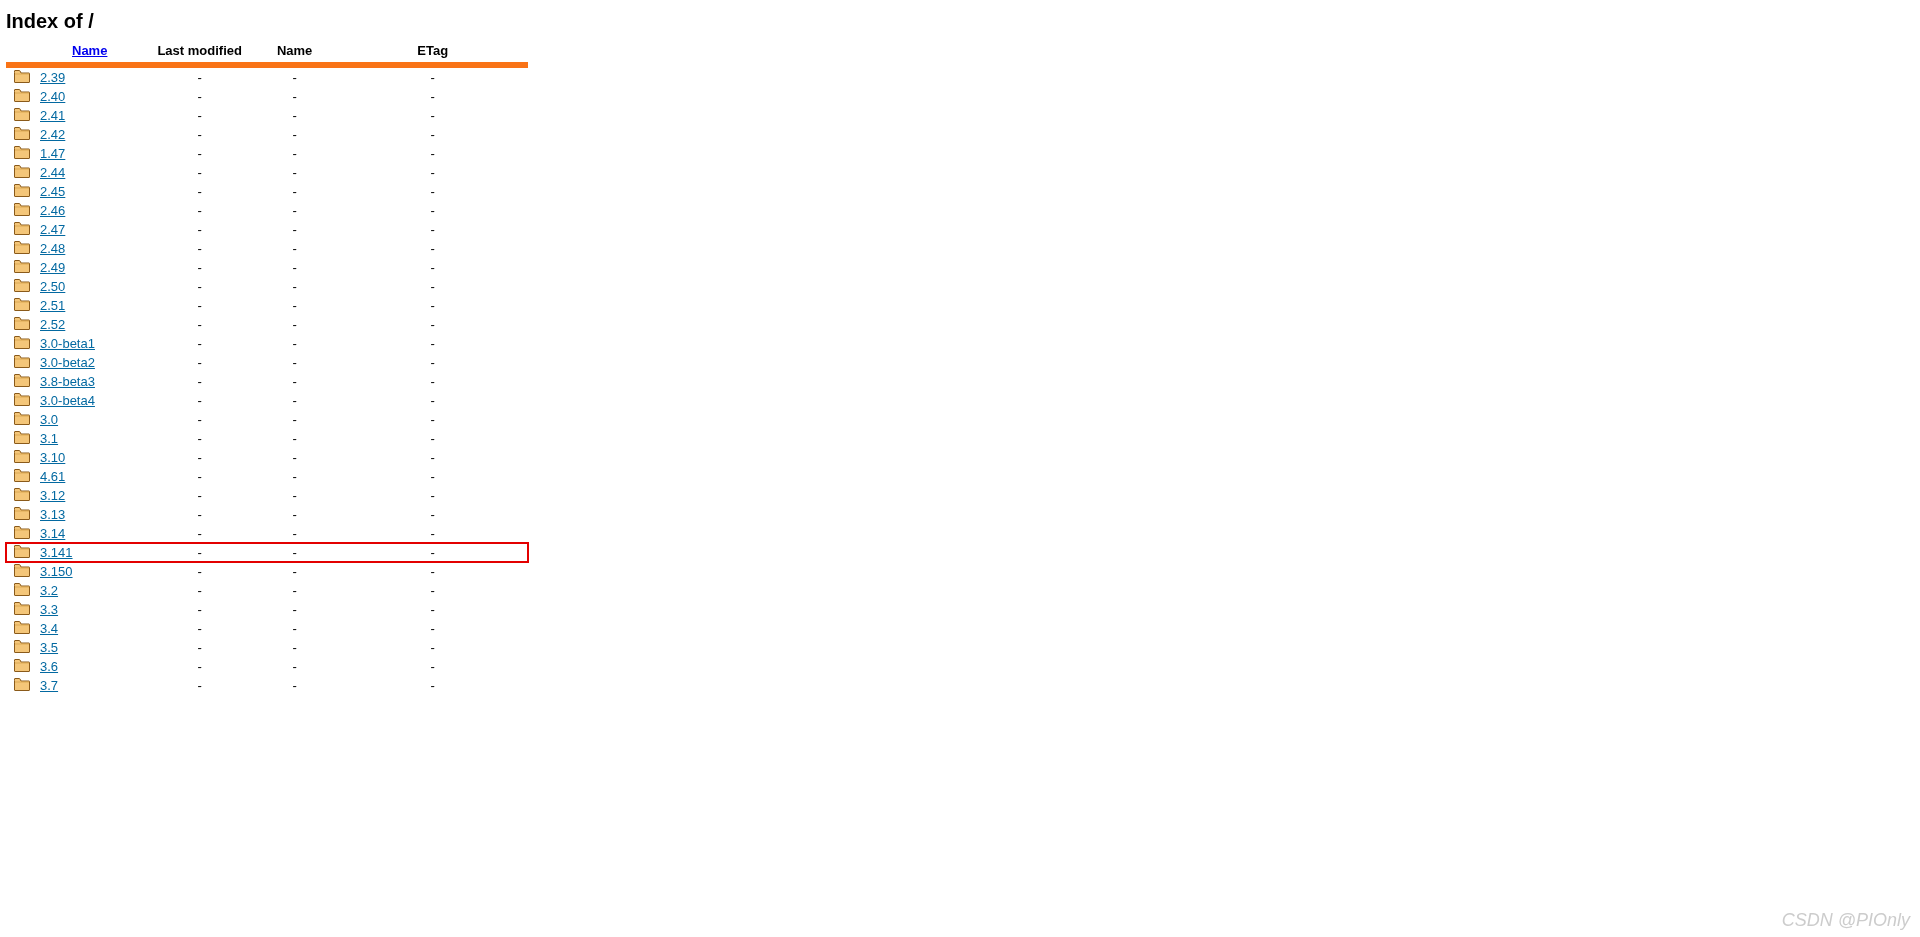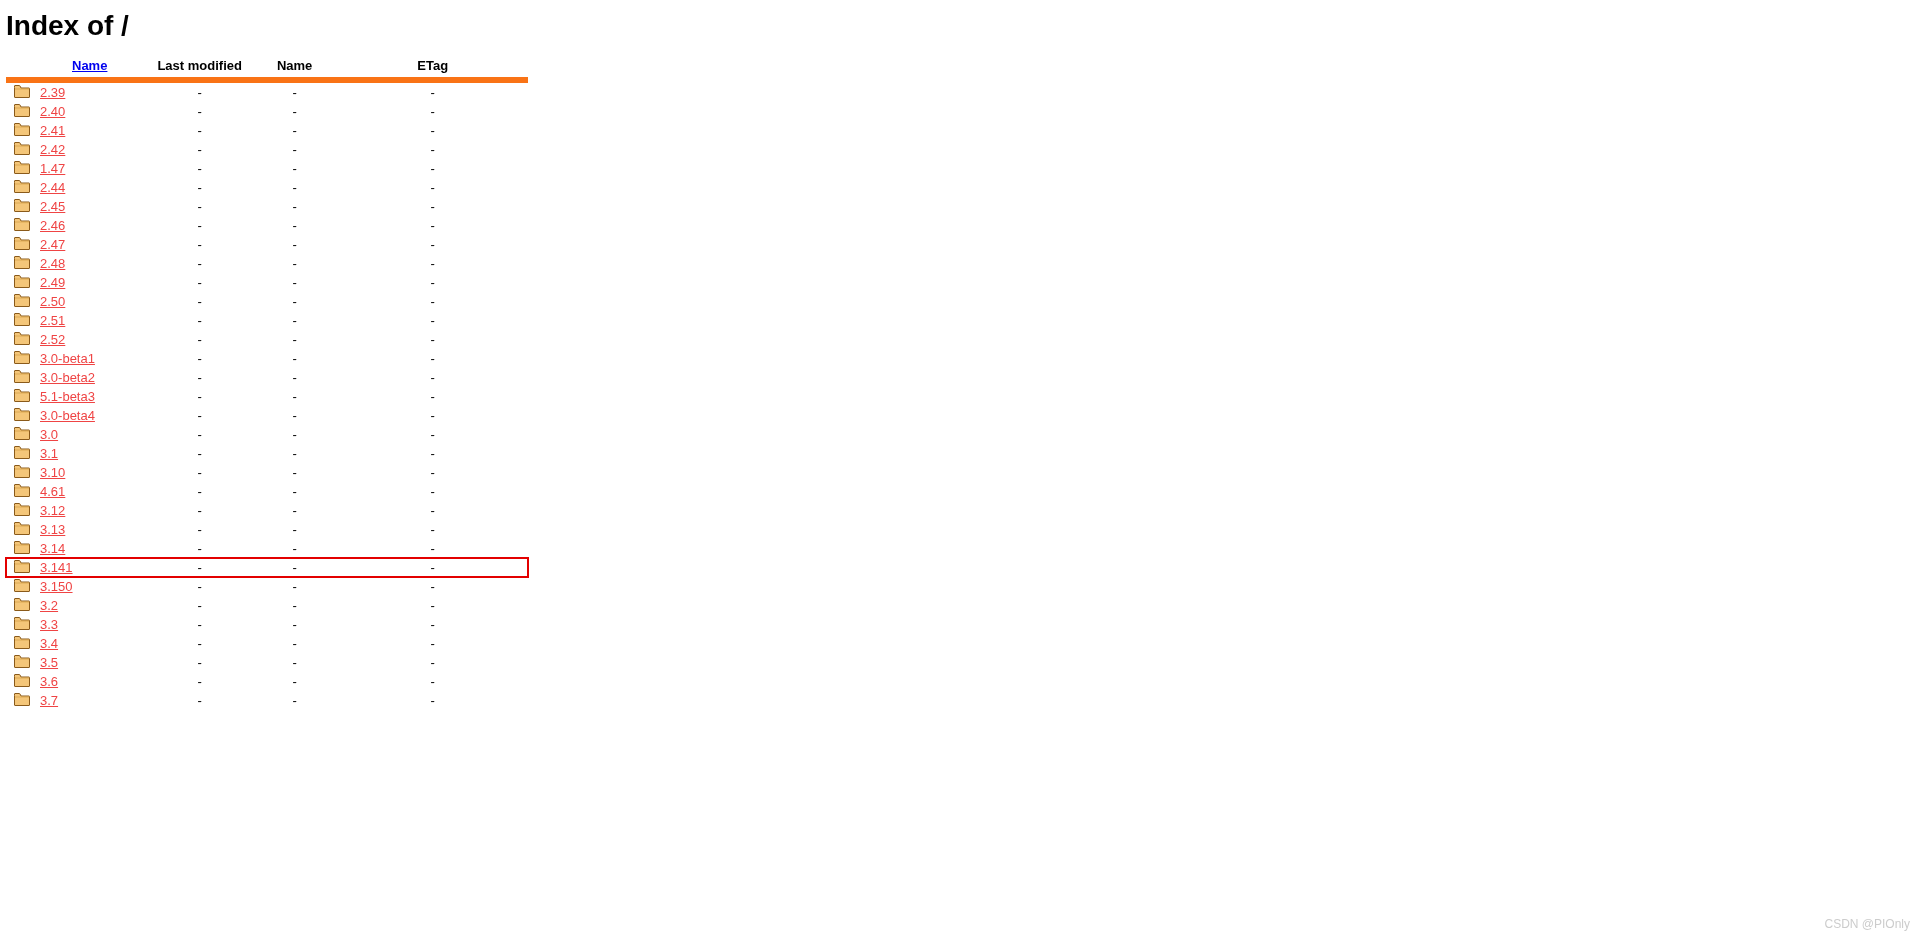--- a/index.html
+++ b/index.html
@@ -6,23 +6,23 @@
     body {
       margin: 0;
       padding: 6px;
       font-family: Arial, sans-serif;
       font-size: 13px;
       color: #000;
       background: #fff;
       overflow-y: scroll;
     }
     h1 {
-      font-size: 28px;
+      font-size: 20px;
       font-weight: bold;
-      margin: 4px 0 12px 0;
+      margin: 4px 0 6px 0;
     }
     table {
       border-collapse: collapse;
     }
     thead tr th {
       font-weight: bold;
       text-align: center;
       padding: 4px 8px;
       border-bottom: 6px solid #f97316;
       white-space: nowrap;
@@ -39,21 +39,21 @@
       padding: 1.5px 8px;
       vertical-align: middle;
       white-space: nowrap;
     }
     tbody td.icon-cell {
       width: 20px;
       padding-right: 2px;
       text-align: center;
     }
     tbody td.name-cell a {
-      color: #ef4444;
+      color: #0369a1;
       text-decoration: underline;
     }
     tbody td.center {
       text-align: center;
     }
     .folder-icon {
       display: inline-block;
       width: 16px;
       height: 13px;
       position: relative;
@@ -63,22 +63,23 @@
     }
     .highlighted-row {
       outline: 2px solid #e30000;
       outline-offset: -1px;
     }
     .watermark {
       position: fixed;
       bottom: 6px;
       right: 10px;
       color: #cccccc;
-      font-size: 12px;
+      font-size: 18px;
       font-family: Arial, sans-serif;
+      font-style: italic;
     }
     ::-webkit-scrollbar {
       width: 16px;
     }
     ::-webkit-scrollbar-track {
       background: #f1f1f1;
     }
     ::-webkit-scrollbar-thumb {
       background: #c1c1c1;
       border-radius: 0;
@@ -260,21 +261,21 @@
         <td class="name-cell"><a href="#">3.0-beta2</a></td>
         <td class="center">-</td>
         <td class="center">-</td>
         <td class="center">-</td>
       </tr>
       <tr>
         <td class="icon-cell"><span class="folder-icon"><svg width="16" height="13" viewBox="0 0 16 13">
   <path d="M0.5 2.5 L0.5 12 Q0.5 12.5 1 12.5 L15 12.5 Q15.5 12.5 15.5 12 L15.5 3.5 Q15.5 3 15 3 L7 3 L6 1 Q5.8 0.5 5.3 0.5 L1 0.5 Q0.5 0.5 0.5 1 Z" fill="#F4C679" stroke="#8a5a1a" stroke-width="1"></path>
   <path d="M1 4 L15 4" stroke="#d7a24c" stroke-width="0.8"></path>
 </svg></span></td>
-        <td class="name-cell"><a href="#">5.1-beta3</a></td>
+        <td class="name-cell"><a href="#">3.8-beta3</a></td>
         <td class="center">-</td>
         <td class="center">-</td>
         <td class="center">-</td>
       </tr>
       <tr>
         <td class="icon-cell"><span class="folder-icon"><svg width="16" height="13" viewBox="0 0 16 13">
   <path d="M0.5 2.5 L0.5 12 Q0.5 12.5 1 12.5 L15 12.5 Q15.5 12.5 15.5 12 L15.5 3.5 Q15.5 3 15 3 L7 3 L6 1 Q5.8 0.5 5.3 0.5 L1 0.5 Q0.5 0.5 0.5 1 Z" fill="#F4C679" stroke="#8a5a1a" stroke-width="1"></path>
   <path d="M1 4 L15 4" stroke="#d7a24c" stroke-width="0.8"></path>
 </svg></span></td>
         <td class="name-cell"><a href="#">3.0-beta4</a></td>

